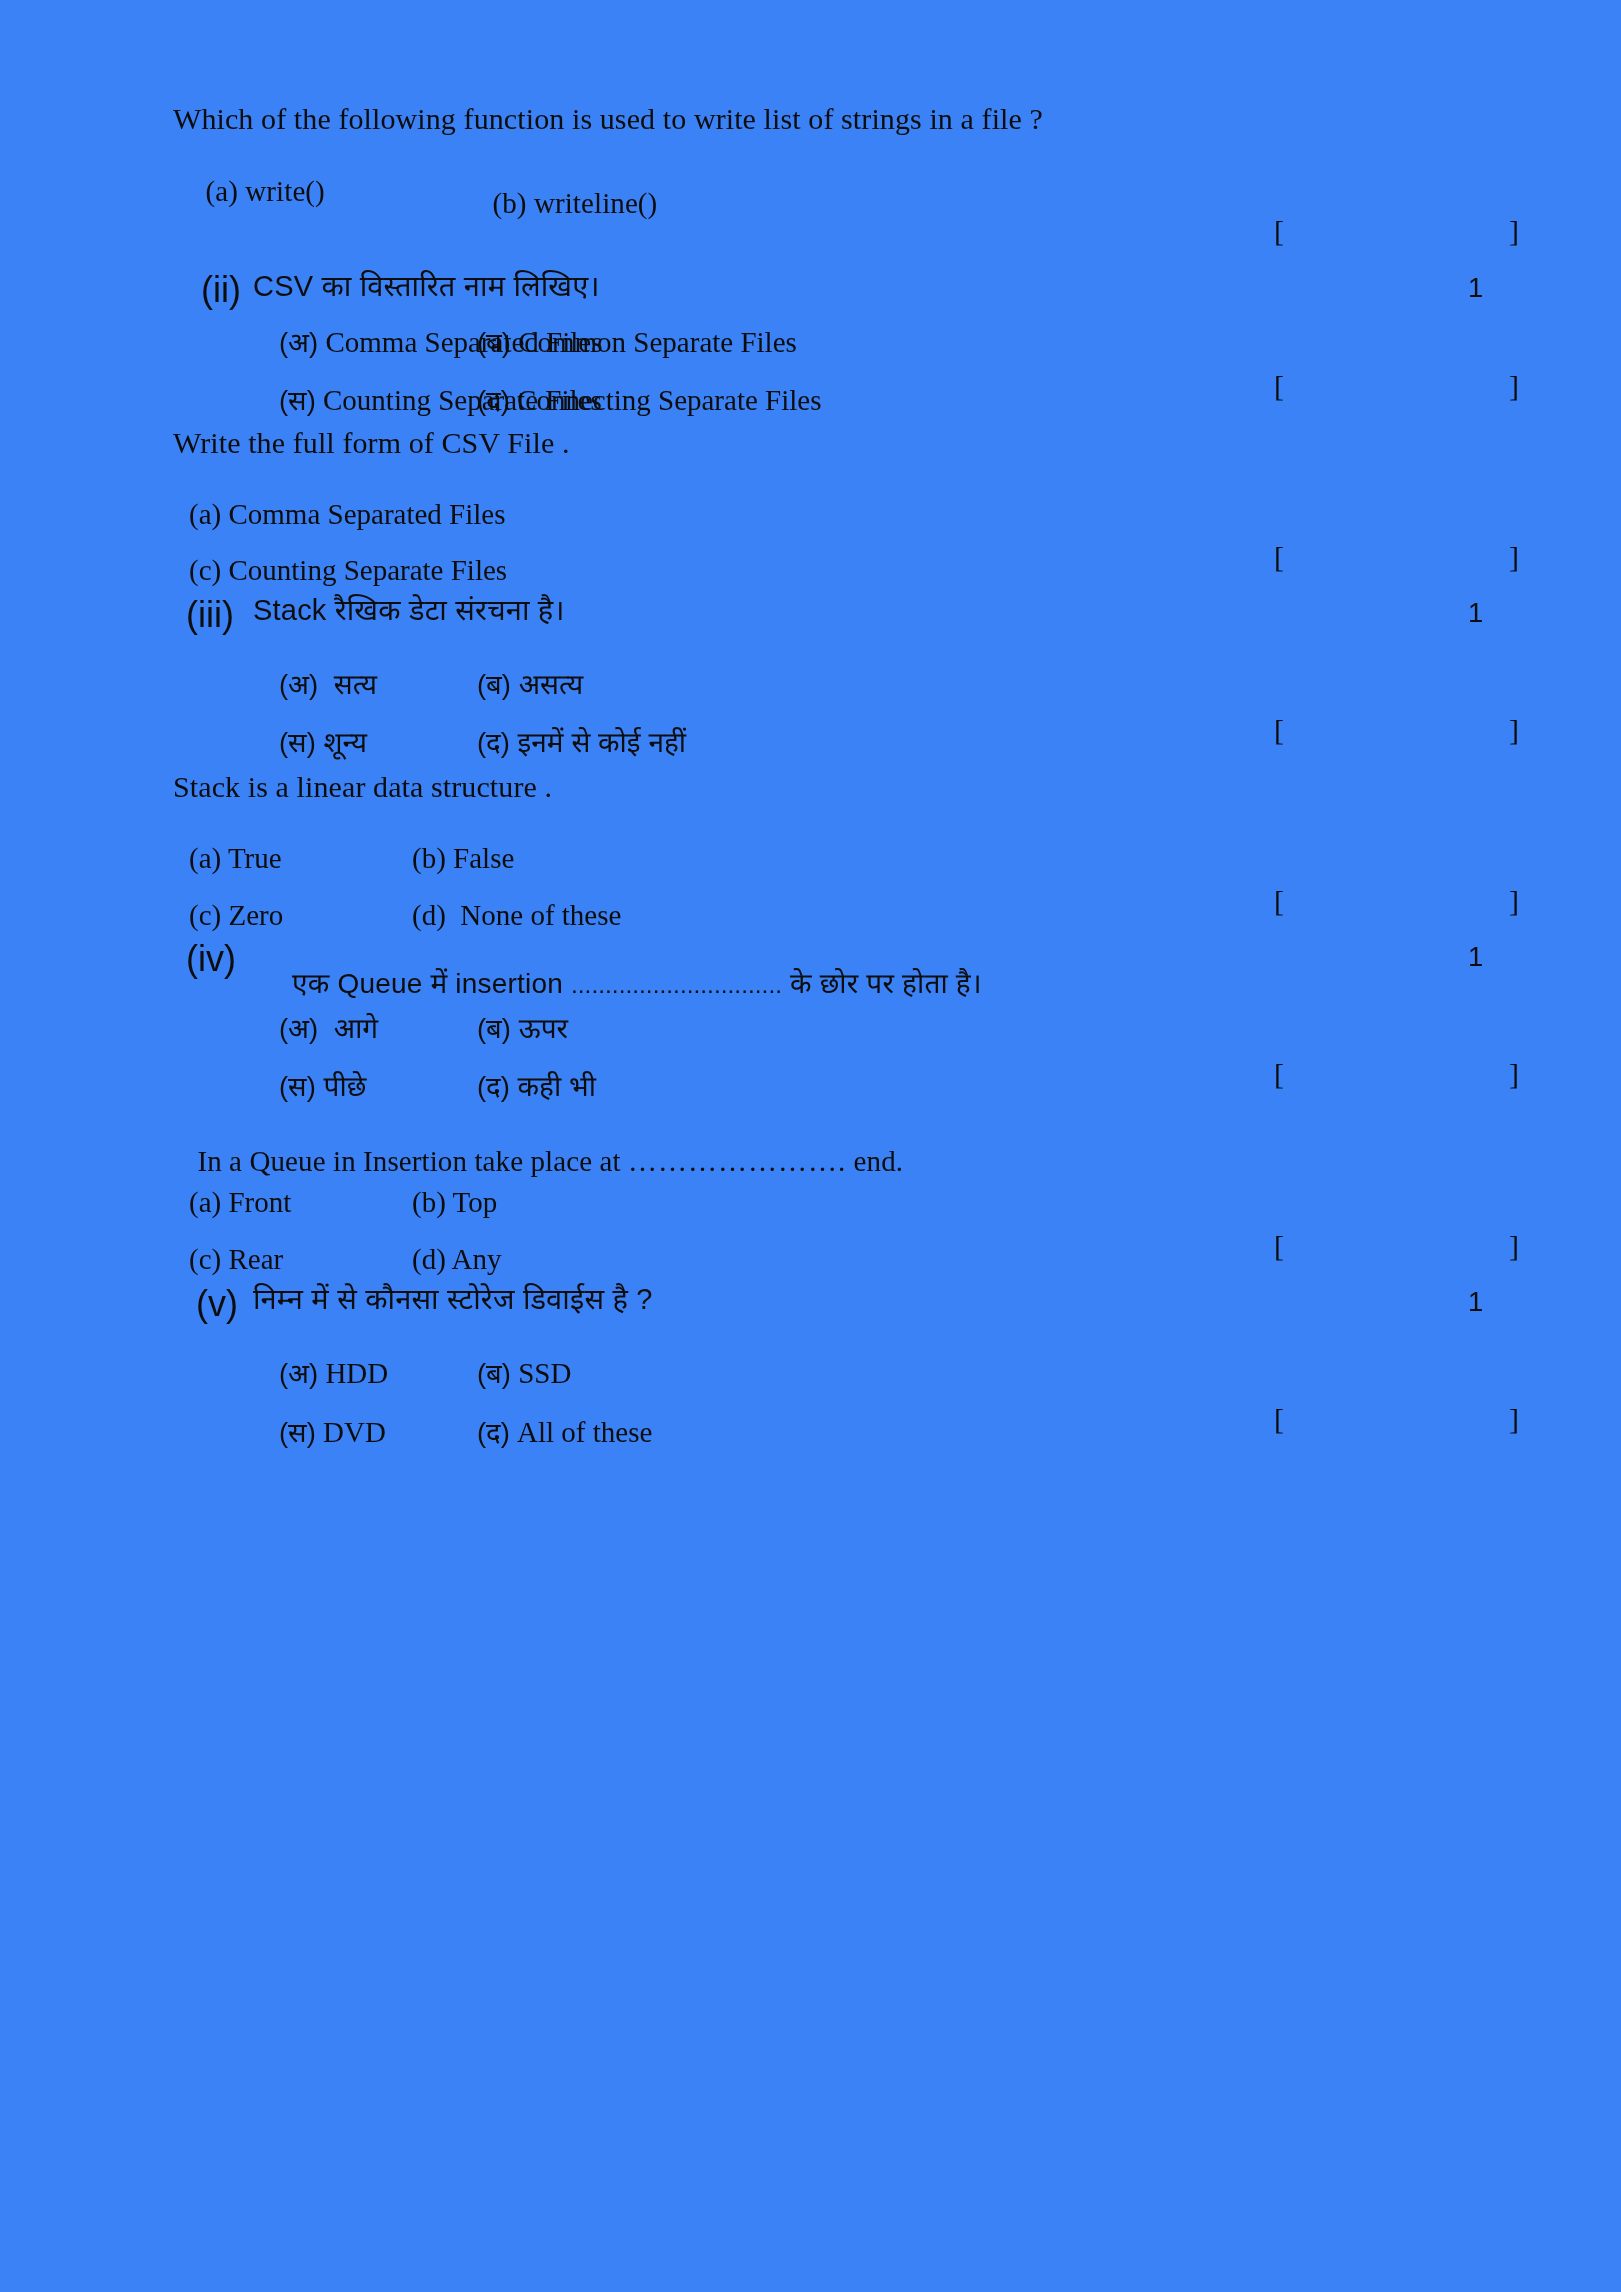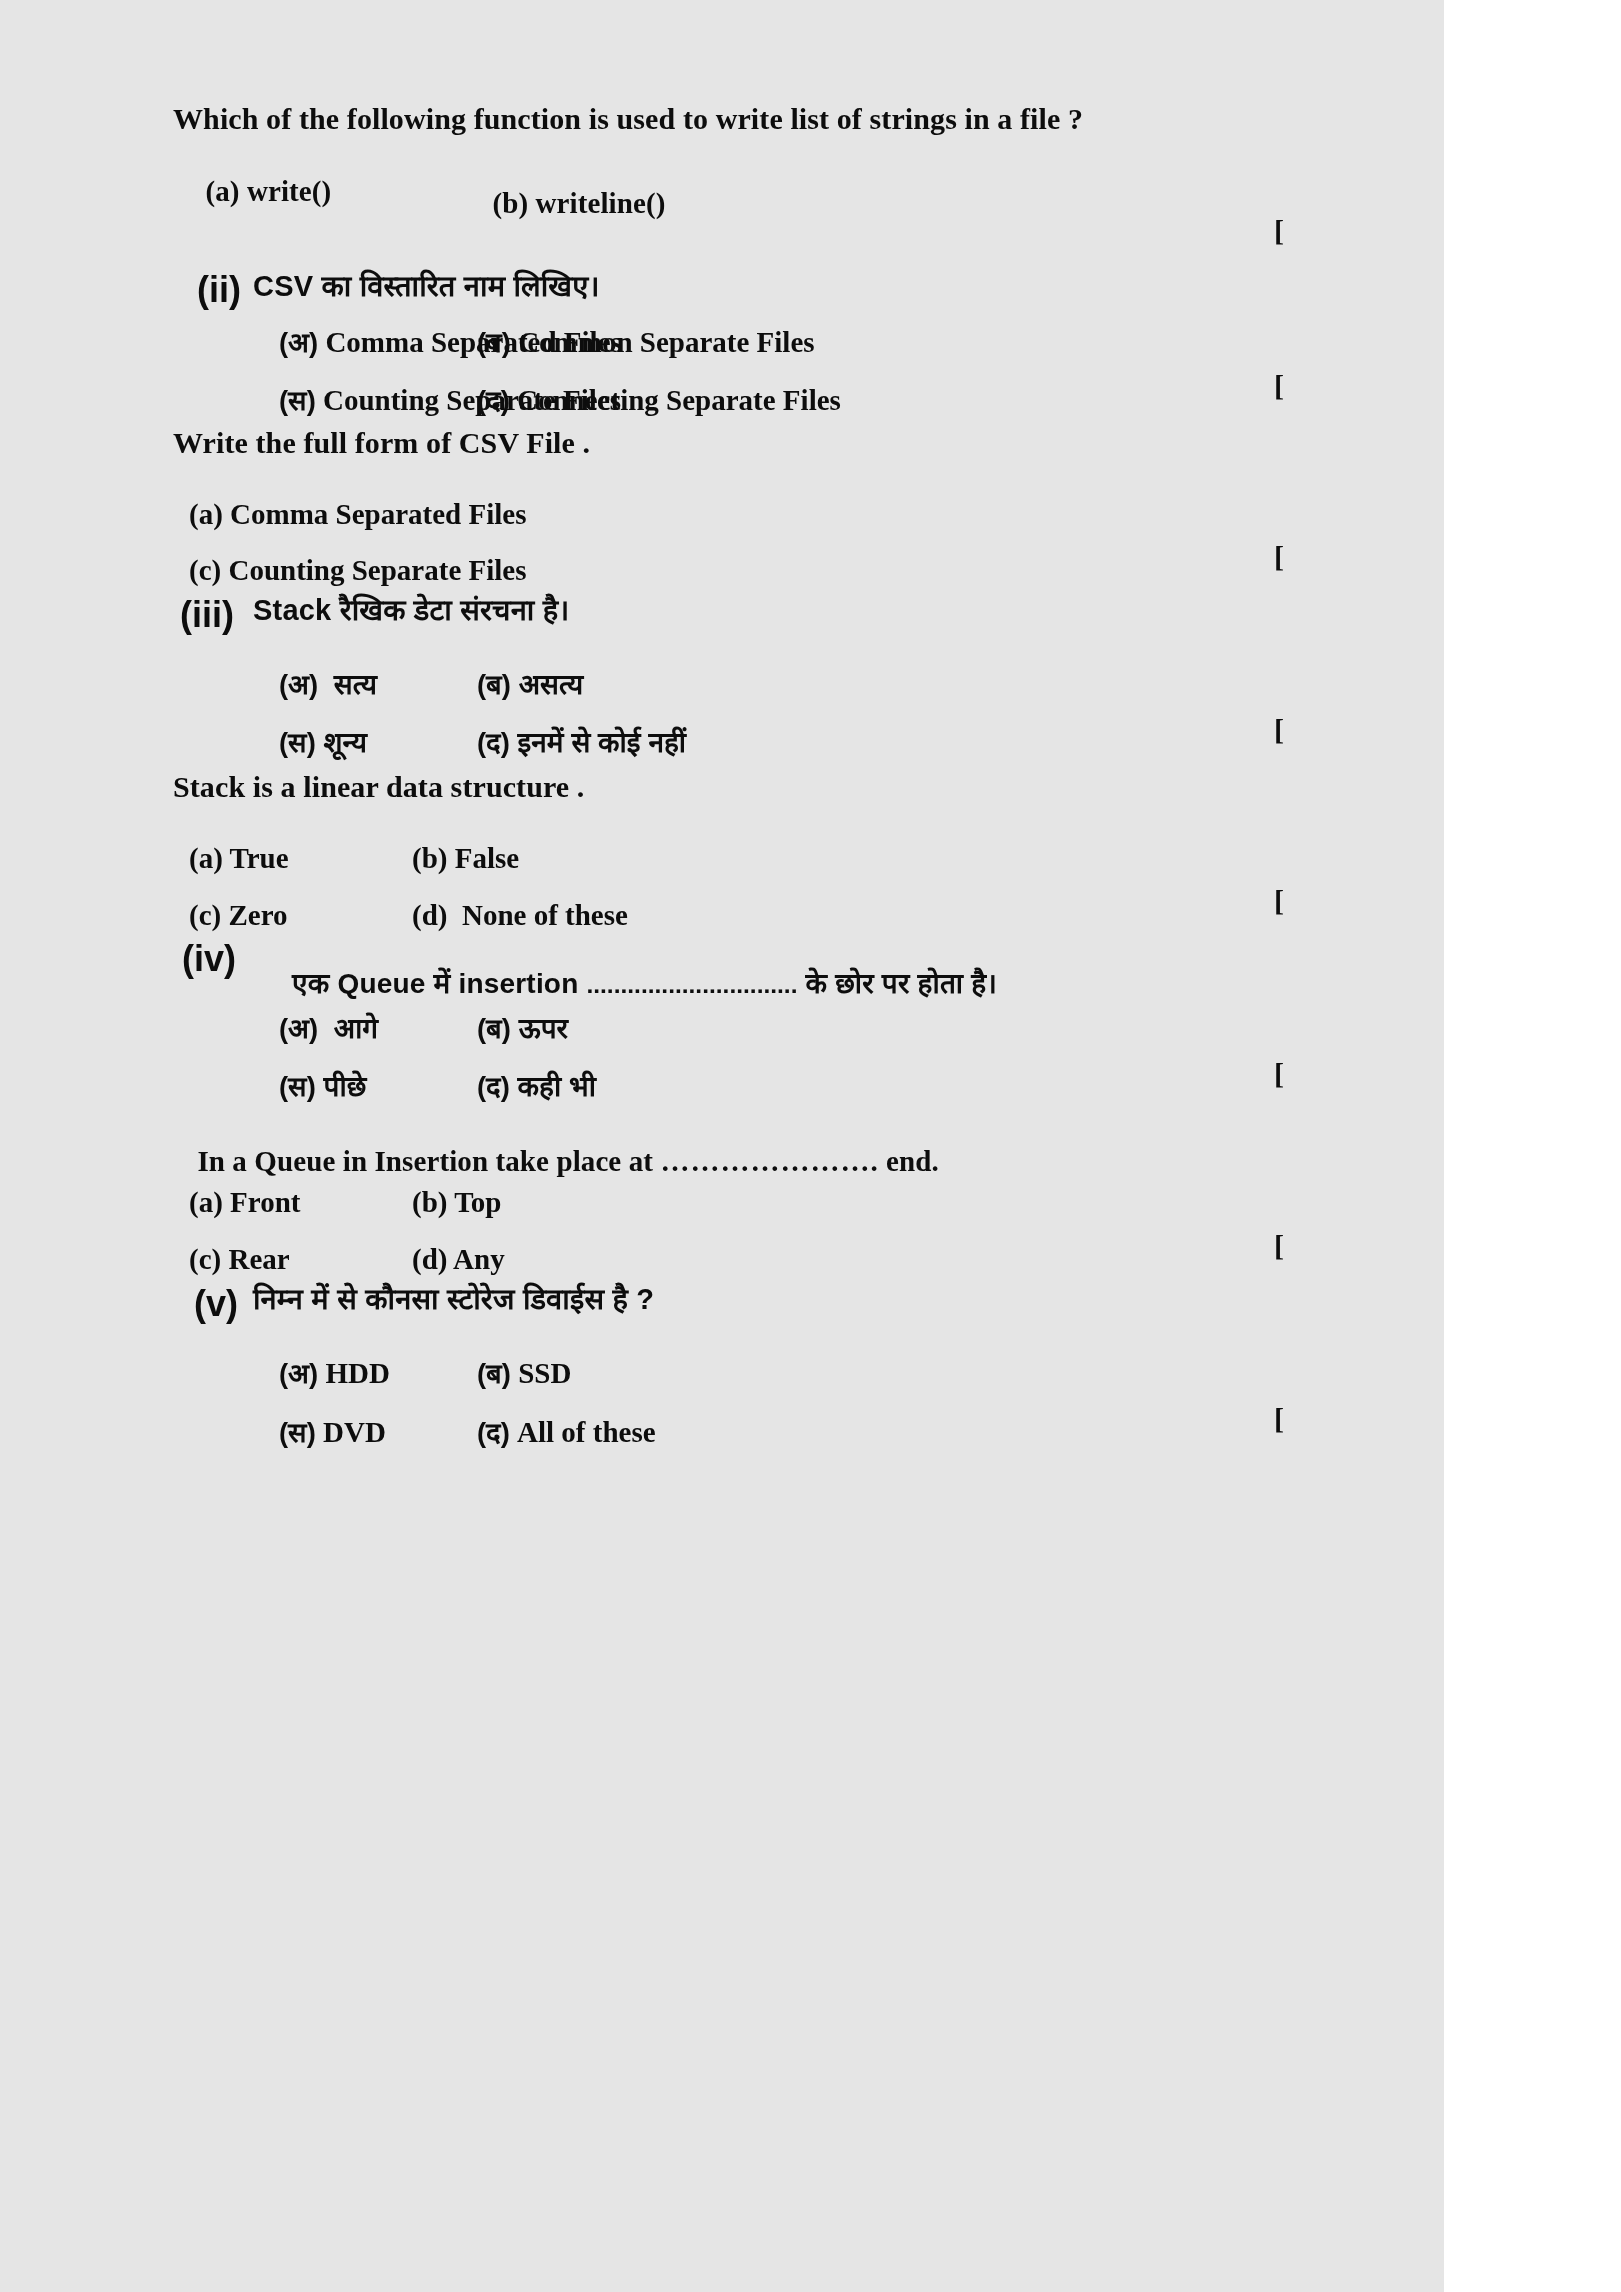--- a/index.html
+++ b/index.html
@@ -3,27 +3,26 @@
 <meta charset="utf-8">
 <title>Question Paper Page</title>
 <style>
   html, body {
     margin: 0;
     padding: 0;
     background: #ffffff;
   }
   .page {
     position: relative;
-    width: 1444px;
+    width: 1621px;
     height: 2293px;
-    background: #e5e5e5;
+    background: #3b82f6;
     overflow: hidden;
     font-family: "Liberation Serif", "DejaVu Serif", serif;
     color: #0d0d0d;
-    font-weight: bold;
   }
 
   
   .t {
     position: absolute;
     white-space: pre;
     line-height: 1;
   }
 
   

